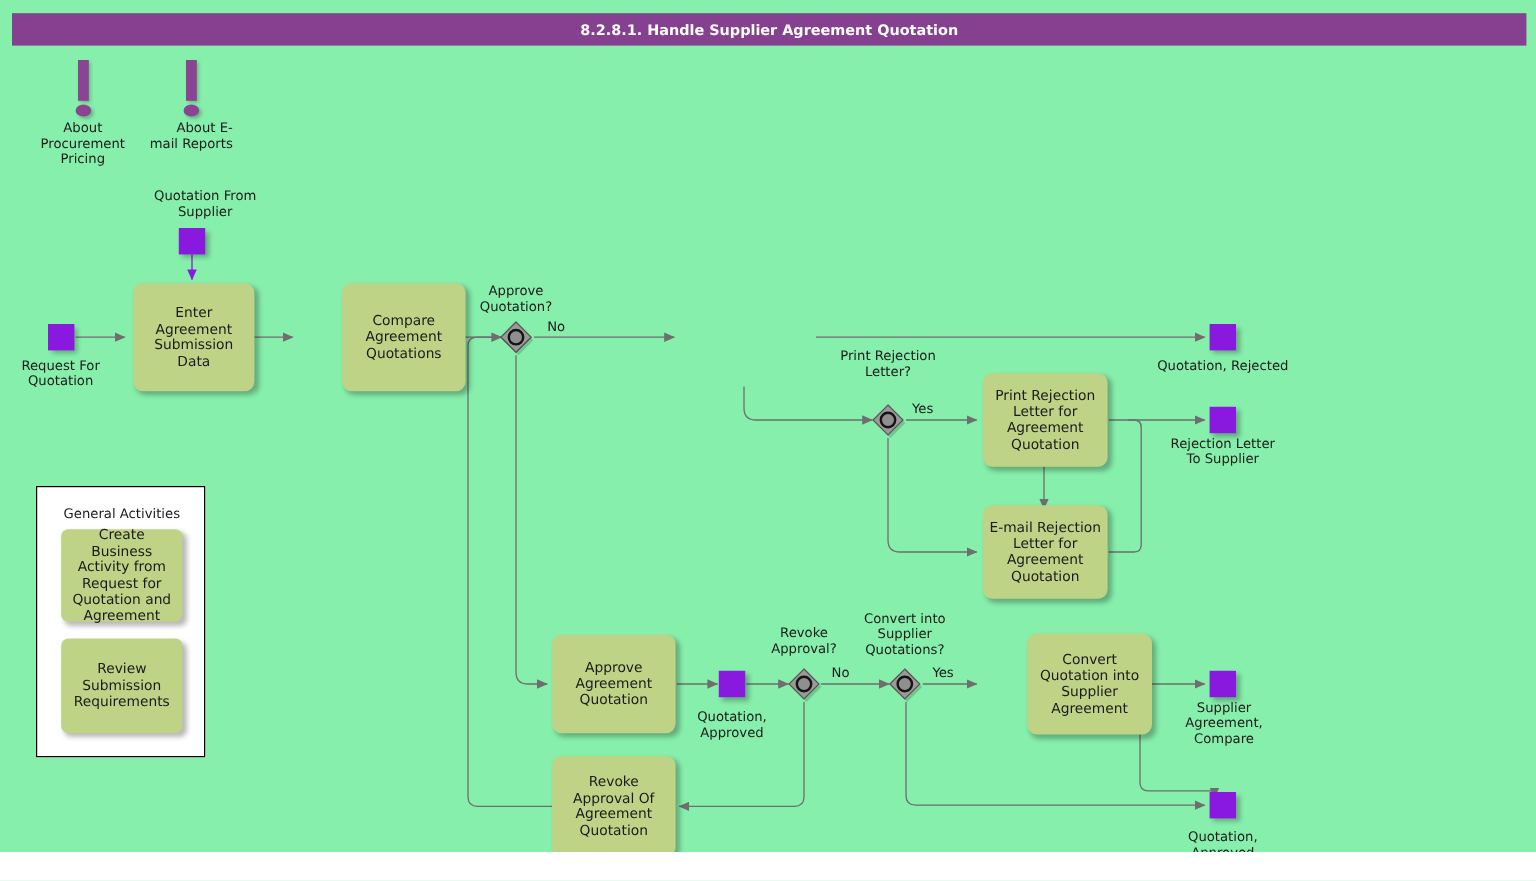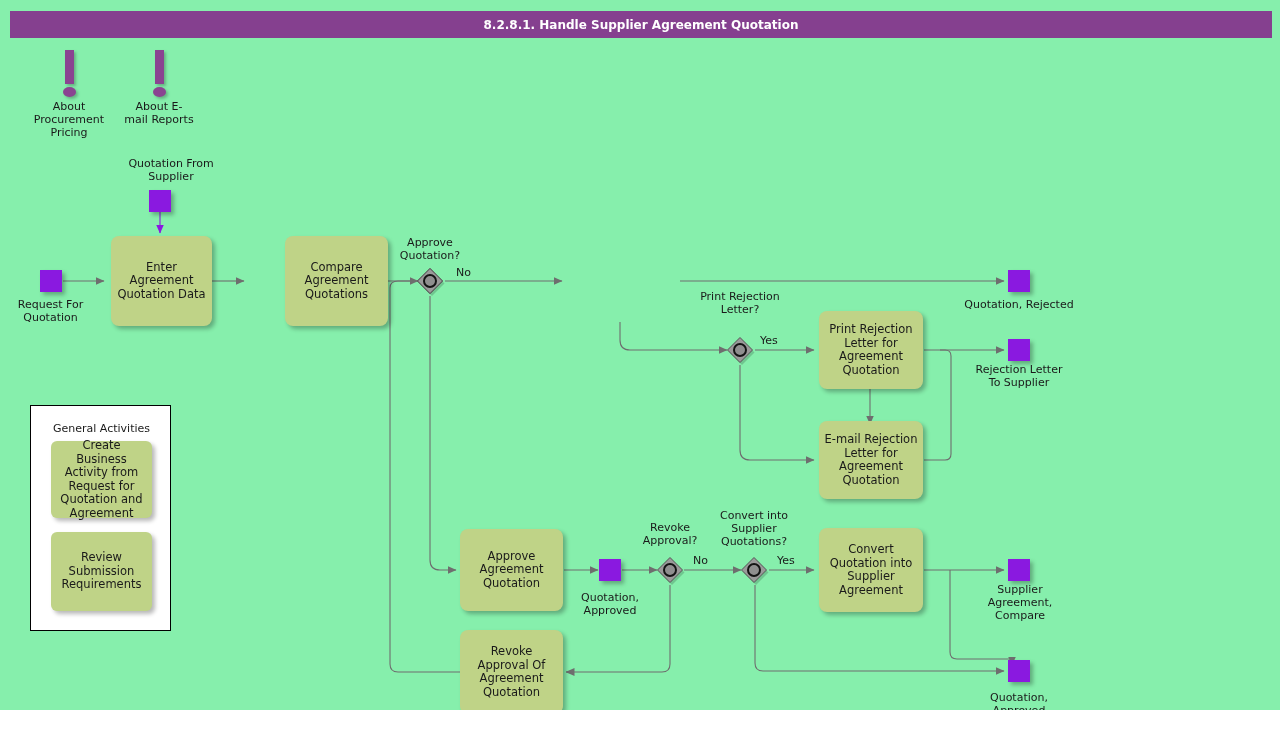--- a/index.html
+++ b/index.html
@@ -213,21 +213,21 @@
   </svg>
 
   <div class="annot" style="left:56px; top:50px;">
     <div class="bar"></div>
     <div class="dot"></div>
     <div class="atext">About Procurement Pricing</div>
   </div>
   <div class="annot" style="left:146px; top:50px;">
     <div class="bar"></div>
     <div class="dot"></div>
-    <div class="atext" style="width:70px; left:-22px;">About E-mail Reports</div>
+    <div class="atext" style="width:70px; left:-22px;text-align:right;">About E-mail Reports</div>
   </div>
 
   <div class="event" style="left:40px; top:270px;"></div>
   <div class="evlabel" style="left:0px; top:298px; width:101px;">Request For Quotation</div>
 
   <div class="event" style="left:149px; top:190px;"></div>
   <div class="evlabel" style="left:111px; top:157px; width:120px;">Quotation From Supplier</div>
 
   <div class="event" style="left:599px; top:559px;"></div>
   <div class="evlabel" style="left:553px; top:591px; width:114px;">Quotation, Approved</div>
@@ -237,34 +237,34 @@
 
   <div class="event" style="left:1008px; top:339px;"></div>
   <div class="evlabel" style="left:968px; top:363px; width:102px;">Rejection Letter To Supplier</div>
 
   <div class="event" style="left:1008px; top:559px;"></div>
   <div class="evlabel" style="left:968px; top:583px; width:104px;">Supplier Agreement, Compare</div>
 
   <div class="event" style="left:1008px; top:660px;"></div>
   <div class="evlabel" style="left:962px; top:691px; width:114px;">Quotation, Approved</div>
 
-  <div class="task" style="left:111px; top:236px; width:101px; height:90px;">Enter Agreement Quotation Data</div>
+  <div class="task" style="left:111px; top:236px; width:101px; height:90px;">Enter Agreement Submission Data</div>
 
   <div class="task" style="left:249px; top:236px; width:103px; height:90px;margin-left:36px;">Compare Agreement Quotations</div>
 
 
   <div class="task" style="left:819px; top:421px; width:104px; height:78px;">E-mail Rejection Letter for Agreement Quotation</div>
 
   <div class="task" style="left:819px; top:311px; width:104px; height:78px;">Print Rejection Letter for Agreement Quotation</div>
 
   <div class="task" style="left:460px; top:529px; width:103px; height:82px;">Approve Agreement Quotation</div>
 
   <div class="task" style="left:460px; top:630px; width:103px; height:84px;">Revoke Approval Of Agreement Quotation</div>
 
-  <div class="task" style="left:819px; top:528px; width:104px; height:84px;">Convert Quotation into Supplier Agreement</div>
+  <div class="task" style="left:856px; top:528px; width:104px; height:84px;">Convert Quotation into Supplier Agreement</div>
 
   <div class="gw" style="left:415px; top:266px;">
     <svg width="30" height="30" viewBox="0 0 30 30">
       <polygon points="15,2.5 27.5,15 15,27.5 2.5,15" fill="#9a9a9a" stroke="#555555" stroke-width="1"></polygon>
       <polygon points="17,5 29.5,17.5 17,30 4.5,17.5" fill="#000000" opacity="0.17"></polygon>
       <polygon points="15,2.5 27.5,15 15,27.5 2.5,15" fill="#9a9a9a" stroke="#555555" stroke-width="1"></polygon>
       <circle cx="15" cy="15" r="6" fill="#8f8f8f" stroke="#141414" stroke-width="2"></circle>
     </svg>
   </div>
   <div class="gwlabel" style="left:381px; top:236px; width:98px;">Approve Quotation?</div>

